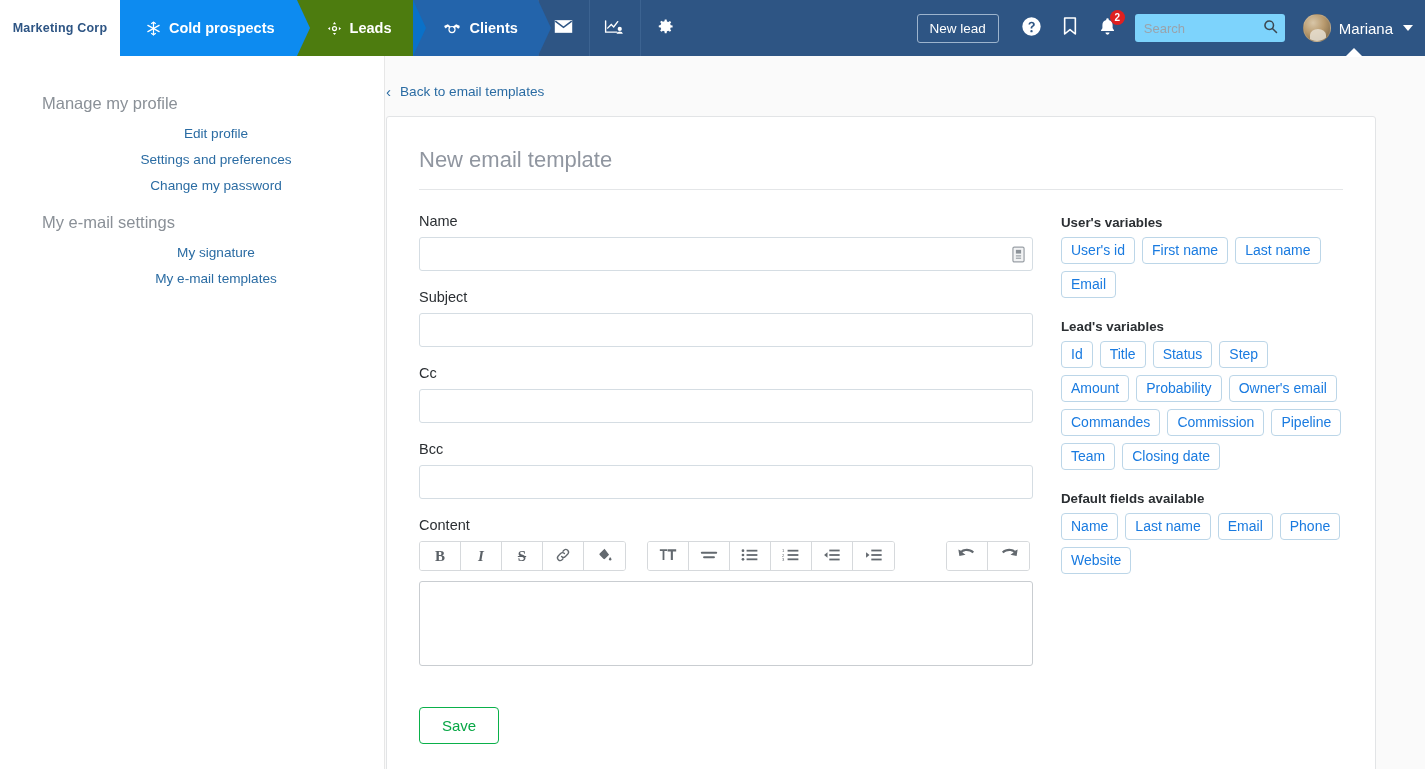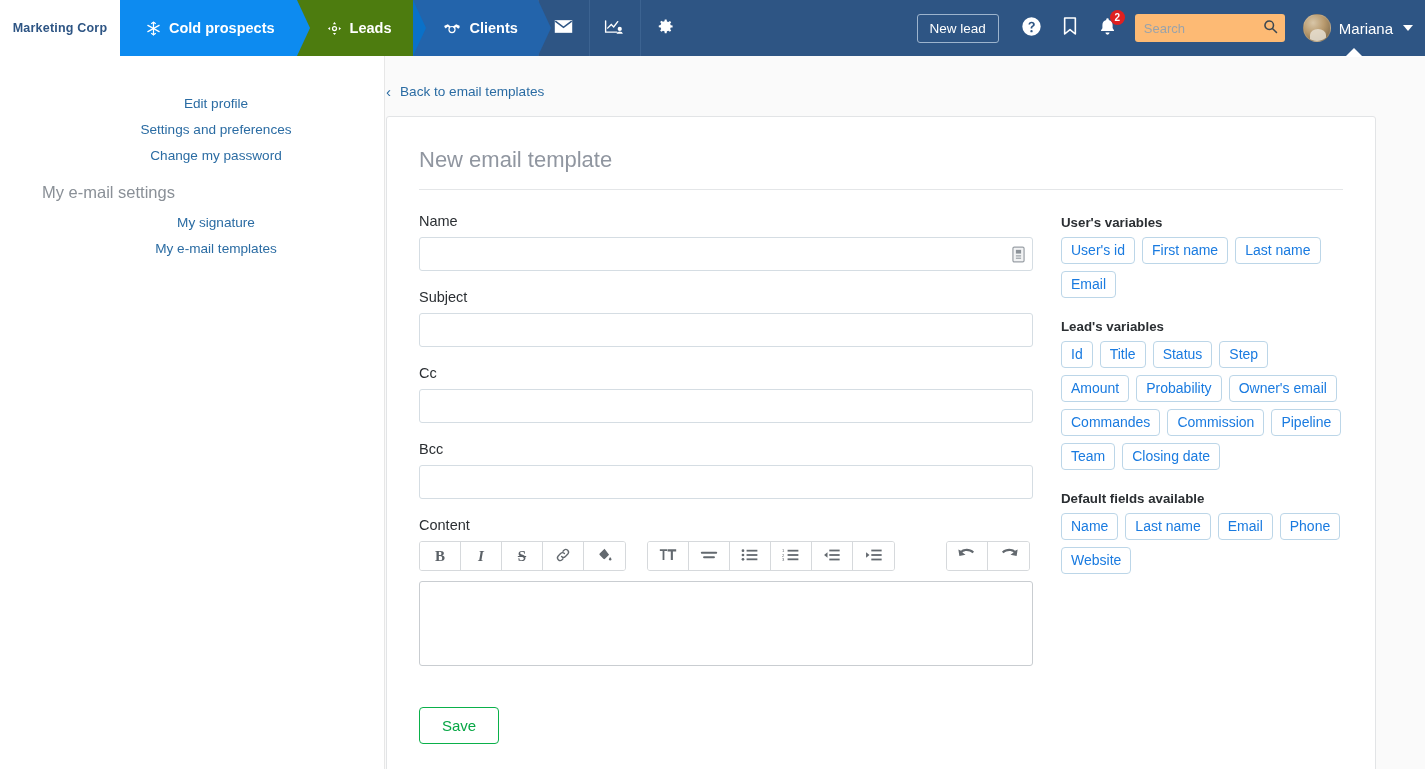--- a/index.html
+++ b/index.html
@@ -117,21 +117,21 @@
     margin-left: 8px;
   }
   .search-input {
     width: 150px;
     height: 28px;
     border: none;
     border-radius: 3px;
     padding: 0 28px 0 9px;
     font-size: 13px;
     color: #444;
-    background: #fdba74;
+    background: #7dd3fc;
     font-family: "Liberation Sans", sans-serif;
     outline: none;
   }
   .search-input::placeholder { color: #9aa3ab; }
   .search-btn {
     position: absolute;
     right: 4px; top: 4px;
     width: 20px; height: 20px;
     display: flex; align-items: center; justify-content: center;
     background: transparent; border: none; cursor: pointer;
@@ -490,20 +490,21 @@
     </div>
   </div>
 
   <div class="nav-pointer"></div>
 </div>
 
 <div class="page">
 
   <div class="sidebar">
 
+    <h2 class="side-heading">Manage my profile</h2>
     <ul class="side-links">
       <li>
         <a>Edit profile</a>
       </li>
       <li>
         <a>Settings and preferences</a>
       </li>
       <li>
         <a>Change my password</a>
       </li>

